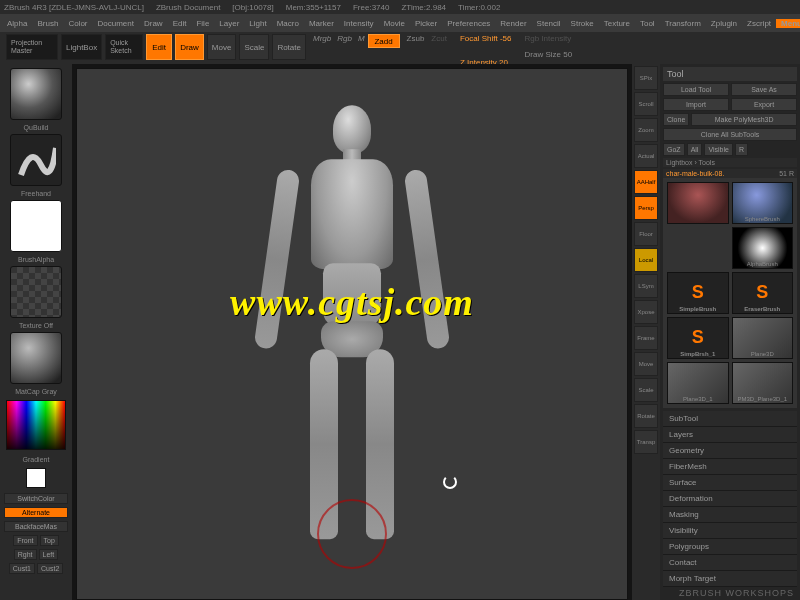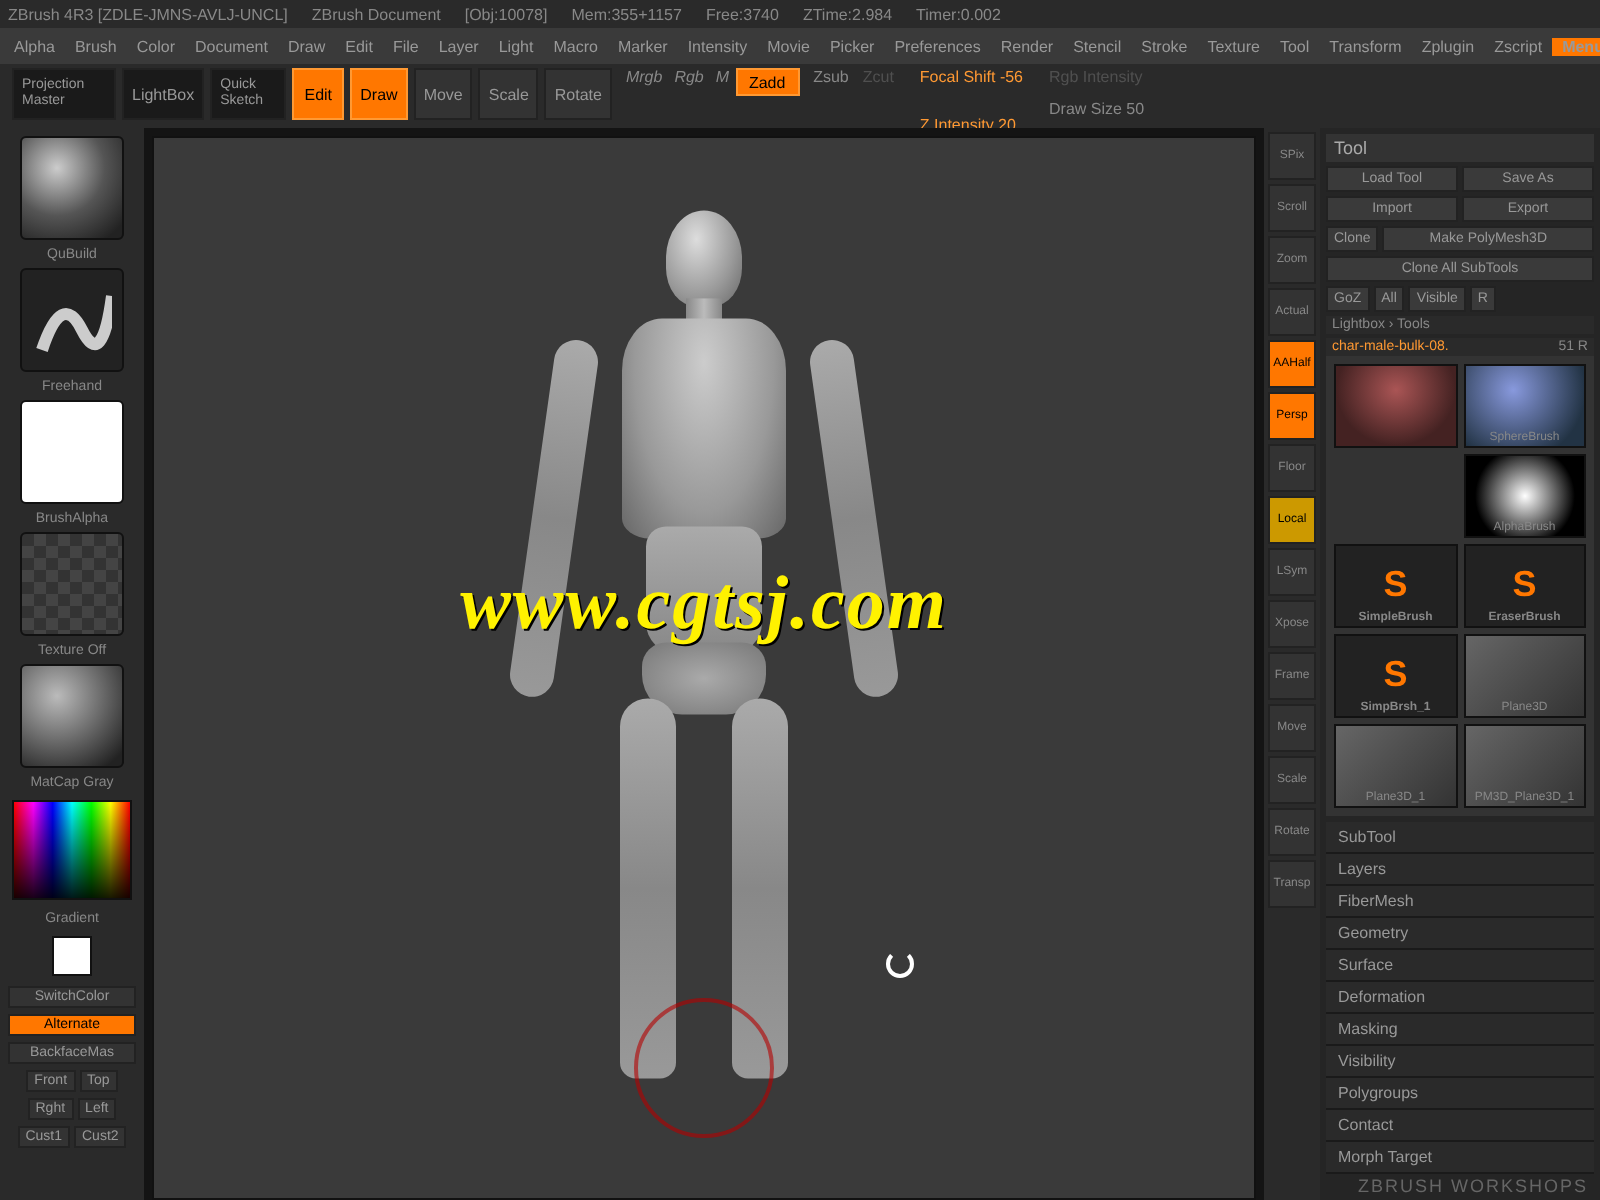--- a/index.html
+++ b/index.html
@@ -241,22 +241,22 @@
       <div class="thumb s-curve">S<span style="position:absolute;bottom:1px;font-size:6px;color:#888">SimpleBrush</span></div>
       <div class="thumb s-curve">S<span style="position:absolute;bottom:1px;font-size:6px;color:#888">EraserBrush</span></div>
       <div class="thumb s-curve">S<span style="position:absolute;bottom:1px;font-size:6px;color:#888">SimpBrsh_1</span></div>
       <div class="thumb plane-t">Plane3D</div>
       <div class="thumb plane-t">Plane3D_1</div>
       <div class="thumb plane-t">PM3D_Plane3D_1</div>
     </div>
     <div class="accordion">
       <div class="acc-item">SubTool</div>
       <div class="acc-item">Layers</div>
+      <div class="acc-item">Geometry</div>
       <div class="acc-item">FiberMesh</div>
-      <div class="acc-item">Geometry</div>
       <div class="acc-item">Surface</div>
       <div class="acc-item">Deformation</div>
       <div class="acc-item">Masking</div>
       <div class="acc-item">Visibility</div>
       <div class="acc-item">Polygroups</div>
       <div class="acc-item">Contact</div>
       <div class="acc-item">Morph Target</div>
 
     </div>
   </div>

